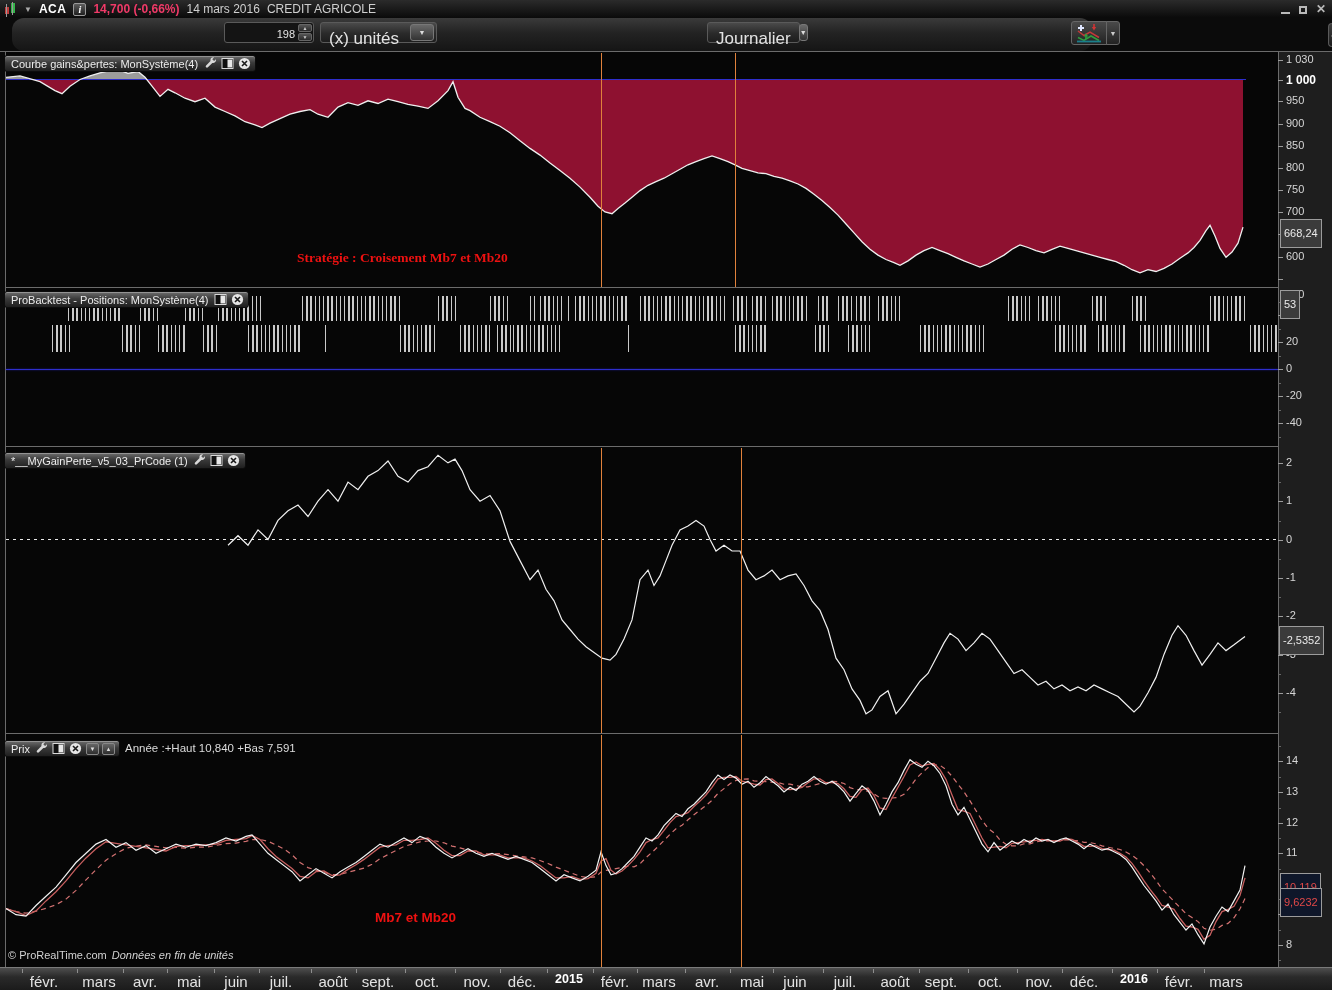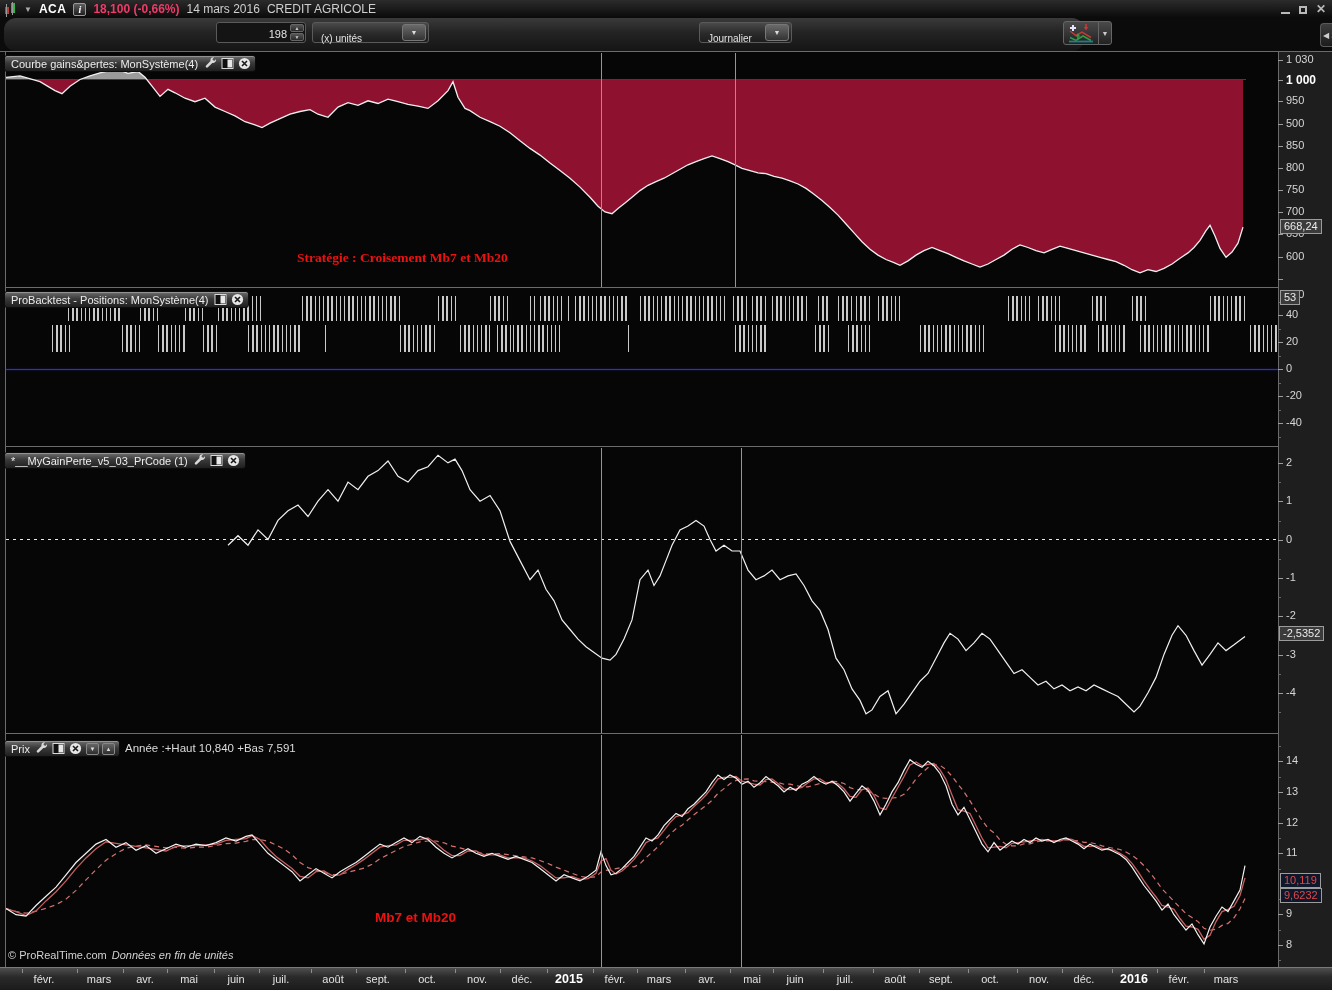--- a/index.html
+++ b/index.html
@@ -14,80 +14,80 @@
   .tb-symbol{color:#fff;font-weight:bold;font-size:12px;letter-spacing:.5px;}
   .info-ic{width:13px;height:13px;border:1px solid #9a9a9a;border-radius:2px;background:linear-gradient(#5d5d5d,#1f1f1f);color:#fff;font-family:"Liberation Serif",serif;font-weight:bold;font-style:italic;font-size:10px;display:flex;align-items:center;justify-content:center;box-sizing:border-box;}
   .tb-price{font-weight:bold;font-size:12px;}
   .tb-date,.tb-company{color:#cfcfcf;font-size:12px;}
   .winbtns{position:absolute;right:6px;top:3px;display:flex;gap:9px;align-items:center;}
   .wb{color:#b9b9b9;cursor:default;}
   .wb-min{width:9px;height:2px;background:#b9b9b9;margin-top:8px;}
   .wb-max{width:8px;height:8px;border:2px solid #b9b9b9;box-sizing:border-box;margin-top:2px;}
   .wb-close{font-size:12px;font-weight:bold;line-height:12px;}
   
-  .toolbar{position:absolute;left:4px;top:18px;width:1080px;height:33px;background:linear-gradient(#3a3a3a,#232323 45%,#151515);border-radius:12px;}
+  .toolbar{position:absolute;left:12px;top:18px;width:1080px;height:33px;background:linear-gradient(#3a3a3a,#232323 45%,#151515);border-radius:12px;}
   .numbox{position:absolute;left:212px;top:4px;width:90px;height:21px;background:#141414;border:1px solid #5a5a5a;border-radius:3px;box-sizing:border-box;}
   .numbox input{position:absolute;left:2px;top:1px;width:66px;height:17px;background:transparent;border:none;color:#e3e3e3;font-size:11px;text-align:right;font-family:"Liberation Sans",sans-serif;outline:none;}
   .spin{position:absolute;right:1px;top:1px;width:14px;height:17px;display:flex;flex-direction:column;gap:1px;}
   .spin div{flex:1;background:linear-gradient(#555,#2a2a2a);border:1px solid #666;border-radius:2px;color:#ccc;font-size:5px;line-height:6px;text-align:center;}
   .selbtn{position:absolute;top:4px;height:21px;background:linear-gradient(#4a4a4a,#2a2a2a 55%,#1d1d1d);border:1px solid #5a5a5a;border-radius:3px;box-sizing:border-box;display:flex;align-items:center;}
-  .sel-label{padding:0 8px;color:#e3e3e3;font-size:10px;flex:1;margin-top:12px;}
+  .sel-label{padding:0 8px;color:#e3e3e3;font-size:17px;flex:1;margin-top:12px;}
   .sel-caret{width:22px;height:15px;margin-right:2px;background:linear-gradient(#6a6a6a,#333);border:1px solid #777;border-radius:3px;color:#ddd;font-size:7px;display:flex;align-items:center;justify-content:center;}
   .chartbtn{position:absolute;left:1059px;top:3px;width:36px;height:24px;background:linear-gradient(#4a4a4a,#222);border:1px solid #666;border-radius:3px 0 0 3px;box-sizing:border-box;display:flex;align-items:center;justify-content:center;}
   .chartbtn-caret{position:absolute;left:1094px;top:3px;width:14px;height:24px;background:linear-gradient(#4a4a4a,#222);border:1px solid #666;border-radius:0 3px 3px 0;box-sizing:border-box;color:#ccc;font-size:7px;display:flex;align-items:center;justify-content:center;}
   .collapse-tab{position:absolute;left:1316px;top:5px;width:16px;height:24px;background:linear-gradient(#3d3d3d,#1c1c1c);border:1px solid #5a5a5a;border-right:none;border-radius:4px 0 0 4px;box-sizing:border-box;display:flex;align-items:center;justify-content:center;gap:1px;}
   .collapse-tab .tri{color:#cfcfcf;font-size:8px;}
   .mini-arrows{display:flex;flex-direction:column;line-height:7px;font-size:8px;font-weight:bold;}
   
   .panel-bg{position:absolute;left:6px;top:52px;width:1272px;height:915px;background:#060606;}
   .axis-col{position:absolute;left:1279px;top:52px;width:53px;height:915px;background:#1e1e1e;}
   .sep{position:absolute;background:#6b6b6b;}
   .axlab{position:absolute;left:1286px;font-size:11px;color:#d6d6d6;white-space:nowrap;z-index:4;}
   .axlab.bold{color:#fff;font-weight:bold;font-size:12px;}
   .tick{position:absolute;left:1278px;width:5px;height:1px;background:#9b9b9b;z-index:4;}
   .tick.minor{width:3px;background:#676767;}
-  .valbox{position:absolute;font-size:11px;line-height:13px;padding:0 3px;background:#3b3b3b;border:1px solid #9c9c9c;color:#eaeaea;white-space:nowrap;z-index:5;}
+  .valbox{position:absolute;font-size:11px;line-height:13px;padding:7px 3px;background:#3b3b3b;border:1px solid #9c9c9c;color:#eaeaea;white-space:nowrap;z-index:5;}
   .valbox.red{background:#0f172a;color:#e04848;}
   .vline{position:absolute;width:1px;z-index:2;}
   .bluline{position:absolute;height:1px;z-index:1;}
   .bars{position:absolute;z-index:1;background:repeating-linear-gradient(90deg,#c9c9c9 0px,#c9c9c9 1.4px,transparent 1.4px,transparent 4.2px);}
   .anno{position:absolute;font-weight:bold;font-size:13.5px;z-index:3;white-space:nowrap;}
   svg.chart{position:absolute;z-index:1;}
   
   .phead{position:absolute;height:17px;display:flex;align-items:center;gap:3px;padding:0 4px 0 6px;background:linear-gradient(#6e6e6e,#3a3a3a 45%,#1f1f1f);border:1px solid #0c0c0c;border-radius:3px;box-shadow:inset 0 1px 0 rgba(255,255,255,.28);z-index:6;box-sizing:border-box;}
   .ptitle{font-size:11px;color:#ececec;white-space:nowrap;padding-right:2px;}
   .hicon{width:14px;height:13px;display:flex;align-items:center;justify-content:center;}
   .sqbtn{width:13px;height:12px;background:linear-gradient(#666,#2e2e2e);border:1px solid #888;border-radius:2px;color:#ddd;font-size:6px;line-height:11px;text-align:center;box-sizing:border-box;}
   .pinfo{position:absolute;font-size:11.5px;color:#dcdcdc;z-index:6;white-space:nowrap;}
   .copyright{position:absolute;left:8px;top:949px;font-size:11px;color:#d2d2d2;z-index:4;white-space:nowrap;}
   .copyright .ital{font-style:italic;padding-left:5px;}
   
   .timebar{position:absolute;left:0;top:968px;width:1332px;height:22px;background:linear-gradient(#4e4e4e,#2a2a2a 40%,#1b1b1b);}
-  .month{position:absolute;top:5px;transform:translateX(-50%);font-size:11px;color:#e2e2e2;white-space:nowrap;}
+  .month{position:absolute;top:5px;transform:translateX(-50%);font-size:15px;color:#e2e2e2;white-space:nowrap;}
   .month.year{font-weight:bold;color:#fff;font-size:12.5px;top:4px;}
   .ttick{position:absolute;top:1px;width:1px;height:4px;background:#8e8e8e;}
 </style>
 </head>
 <body>
 
 <div id="app">
 
   <div class="titlebar">
     <span class="candle-wrap">
       <span class="candle" style="left:1px;top:5px;height:7px;background:#c23b3b;">
           <span class="wick" style="top:-3px;height:13px;"></span>
         </span>
       <span class="candle" style="left:7px;top:1px;height:10px;background:#35b44a;">
           <span class="wick" style="top:-1px;height:13px;"></span>
         </span>
     </span>
     <span class="tb-caret">▼</span>
     <span class="tb-symbol">ACA</span>
     <span class="info-ic">i</span>
-    <span class="tb-price" id="quote" style="color: rgb(240, 58, 104);">18,100 (-0,66%)</span>
+    <span class="tb-price" id="quote" style="color: rgb(240, 58, 104);">14,700 (-0,66%)</span>
     <span class="tb-date">14 mars 2016</span>
     <span class="tb-company">CREDIT AGRICOLE</span>
     <span class="winbtns">
       <span class="wb wb-min"></span>
       <span class="wb wb-max"></span>
       <span class="wb wb-close">✕</span>
     </span>
   </div>
 
   <div class="toolbar">
@@ -277,21 +277,21 @@
       <div class="ttick" style="left: 1157px;"></div>
       <div class="month" style="left: 1226px;">mars</div>
       <div class="ttick" style="left: 1204px;"></div>
     </div>
 <div class="axlab" style="top: 53px;">1 030</div>
     <div class="tick" style="top: 60px;"></div>
     <div class="axlab bold" style="top: 73px;">1 000</div>
     <div class="tick" style="top: 80px;"></div>
     <div class="axlab" style="top: 94px;">950</div>
     <div class="tick" style="top: 101px;"></div>
-    <div class="axlab" style="top: 117px;">500</div>
+    <div class="axlab" style="top: 117px;">900</div>
     <div class="tick" style="top: 124px;"></div>
     <div class="axlab" style="top: 139px;">850</div>
     <div class="tick" style="top: 146px;"></div>
     <div class="axlab" style="top: 161px;">800</div>
     <div class="tick" style="top: 168px;"></div>
     <div class="axlab" style="top: 183px;">750</div>
     <div class="tick" style="top: 190px;"></div>
     <div class="axlab" style="top: 205px;">700</div>
     <div class="tick" style="top: 212px;"></div>
     <div class="axlab" style="top: 227px;">650</div>

